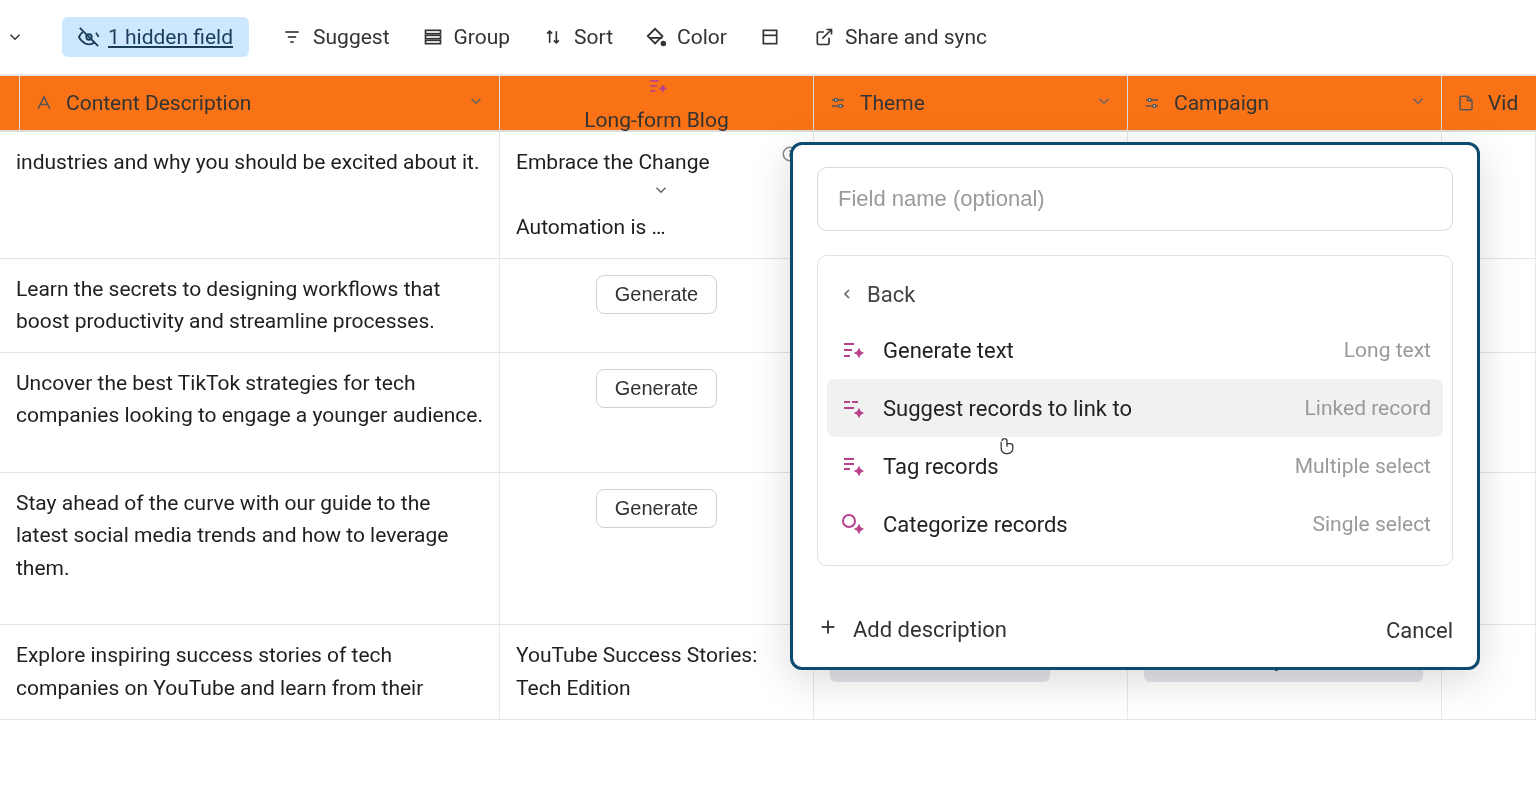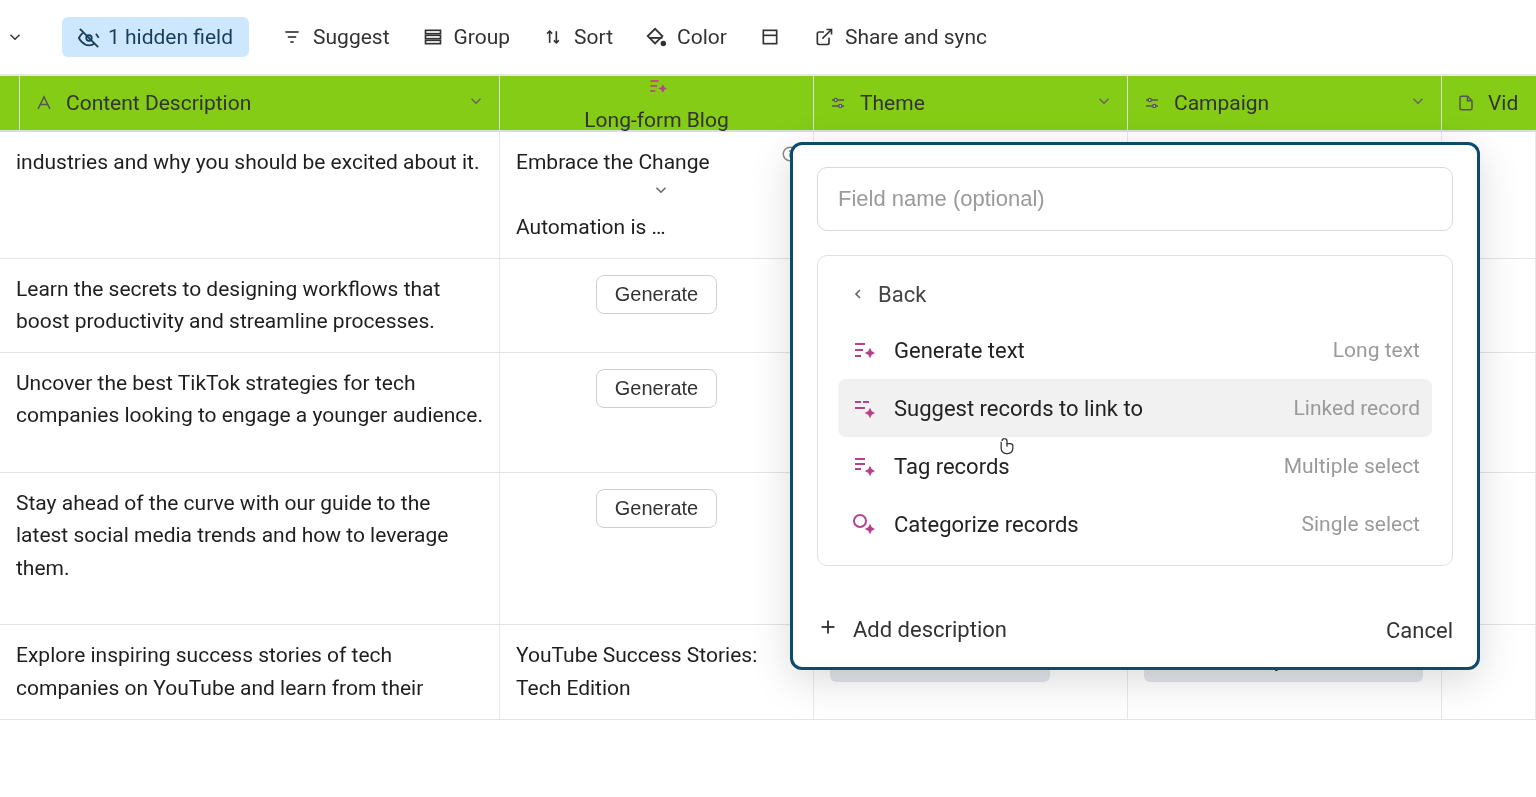--- a/index.html
+++ b/index.html
@@ -2,25 +2,25 @@
 <html><head>
 <meta charset="utf-8">
 <style>
   * { box-sizing: border-box; margin: 0; padding: 0; }
   html, body { width: 1536px; height: 797px; font-family: -apple-system, BlinkMacSystemFont, "Segoe UI", Roboto, sans-serif; background: #fff; overflow: hidden; }
   
   
   .toolbar { display: flex; align-items: center; gap: 32px; padding: 10px 0 10px 0; height: 76px; border-bottom: 2px solid #e8e8e8; }
   .toolbar-item { display: flex; align-items: center; gap: 10px; font-size: 21px; color: #333; cursor: pointer; }
   .toolbar-chevron { width: 30px; display:flex; justify-content:center; }
-  .hidden-field-pill { background: #cde7ff; color: #1a3d5c; padding: 8px 16px; border-radius: 6px; display: flex; align-items: flex-end; gap: 8px; font-size: 21px; }
+  .hidden-field-pill { background: #cde7ff; color: #1a3d5c; padding: 8px 16px; border-radius: 6px; display: flex; align-items: center; gap: 8px; font-size: 21px; text-decoration: underline; }
   .tb-ico { display:inline-flex; width:22px; height:22px; align-items:center; justify-content:center; }
   
   
-  .headers { display: flex; height: 56px; border-bottom: 2px solid #dcdcdc; background: #84cc16; position: relative; }
+  .headers { display: flex; height: 56px; border-bottom: 2px solid #dcdcdc; background: #f97316; position: relative; }
   .col-header { display: flex; align-items: center; gap: 12px; padding: 0 14px; border-right: 1px solid #dcdcdc; font-size: 21px; color: #333; position: relative;}
   .col-header .chev { margin-left: auto; color: #666; }
   .col1 { width: 20px; border-right: 1px solid #dcdcdc; }
   .colA { width: 480px; }
   .colB { width: 314px; flex-direction: column; }
   .colC { width: 314px; }
   .colD { width: 314px; }
   .colE { flex: 1; border-right: none;}
   .hdr-ico { display:inline-flex; width:20px; height:20px; align-items:center; justify-content:center; color:#555;}
   .info-ico { margin-left:auto; color:#888; }
@@ -36,21 +36,21 @@
   .cellE { flex: 1; }
   .gen-btn { display:inline-block; border: 1.5px solid #d0d0d0; border-radius: 8px; padding: 7px 18px; font-size: 20px; color: #333; background:#fff; cursor:pointer; margin-top:2px; }
   .chip { display:inline-block; background:#e4e4ec; color:#333; padding:6px 14px; border-radius:6px; font-size:20px; }
   .chip2 { display:inline-block; background:#e4e4ec; color:#333; padding:6px 14px; border-radius:6px; font-size:20px; white-space:nowrap; overflow:hidden; text-overflow:clip; max-width:280px;}
   
   
   .popover { position: absolute; left: 790px; top: 142px; width: 690px; background: #fff; border: 3px solid #0c4a6e; border-radius: 12px; box-shadow: 0 10px 40px rgba(0,0,0,0.15); z-index: 50; }
   .pop-inner { padding: 22px 24px 22px 24px; }
   .field-input { width: 100%; border: 1.5px solid #d9d9d9; border-radius: 10px; padding: 18px 20px; font-size: 22px; color:#333; }
   .field-input::placeholder { color: #9a9a9a; }
-  .option-box { margin-top: 24px; border: 1.5px solid #e1e1e1; border-radius: 10px; padding: 12px 12px; }
+  .option-box { margin-top: 24px; border: 1.5px solid #e1e1e1; border-radius: 10px; padding: 12px 1px; }
   .back-row { display:flex; align-items:center; gap:12px; padding: 14px 20px; font-size:22px; color:#444; cursor:pointer;}
   .opt-row { display:flex; align-items:center; gap:18px; padding: 16px 20px; font-size:22px; color:#222; cursor:pointer; }
   .opt-row.hover { background:#f1f1f1; border-radius:8px; margin:0 8px; padding:16px 12px;}
   .opt-type { margin-left:auto; color:#9a9a9a; font-size:21px;}
   .opt-ico { width:26px; height:26px; display:inline-flex; align-items:center; justify-content:center;}
   .pop-footer { display:flex; align-items:flex-end; padding: 28px 24px 24px 24px; font-size:22px;}
   .add-desc { display:flex; align-items:center; gap:14px; color:#333; cursor:pointer;}
   .cancel { margin-left:auto; color:#333; cursor:pointer;}
   
   .cursor { position:absolute; left:997px; top:435px; z-index:60; font-size:18px; pointer-events:none;}

